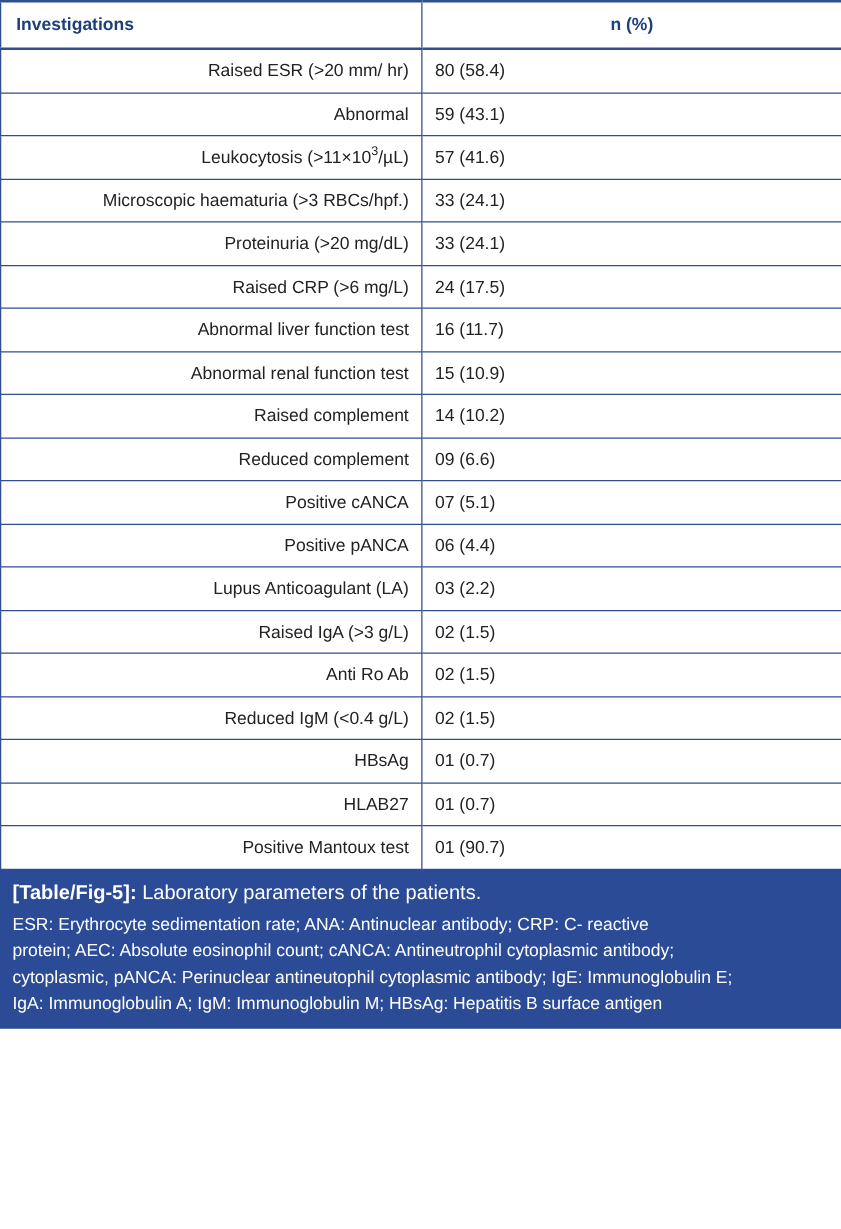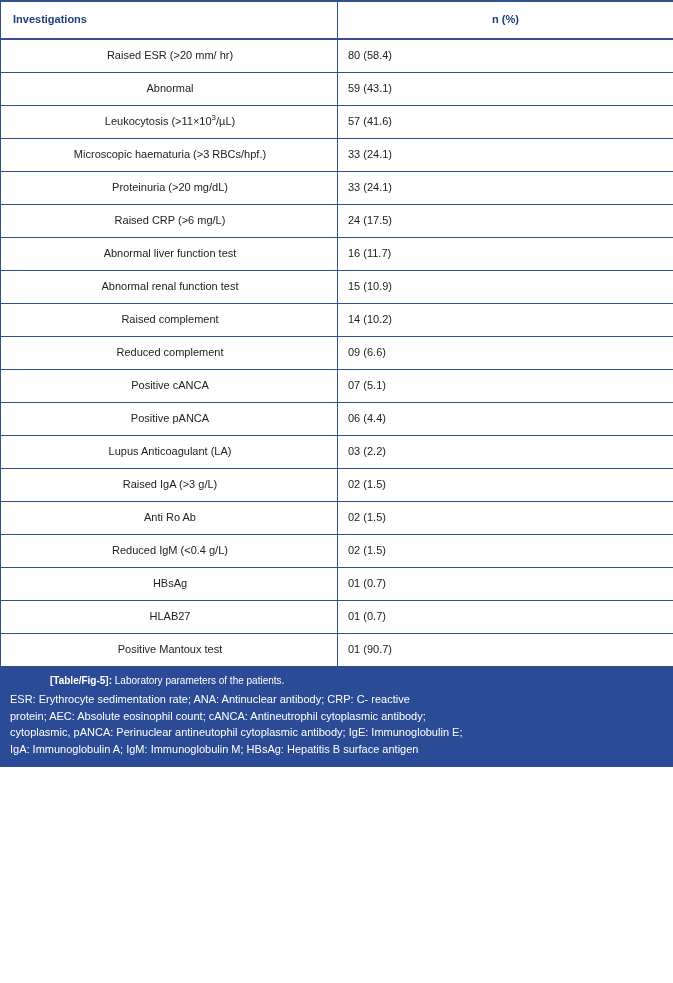--- a/index.html
+++ b/index.html
@@ -19,21 +19,21 @@
     padding: 0;
   }
   table.data-table {
     border-collapse: collapse;
     width: 673px;
     table-layout: fixed;
   }
   table.data-table th,
   table.data-table td {
     border: 1px solid #2f4f8f;
-    font-size: 11px;
+    font-size: 14px;
     line-height: 1.25;
     padding: 8px 10px;
     vertical-align: middle;
     box-sizing: border-box;
   }
   table.data-table thead th {
     color: #1f3f7a;
     font-weight: bold;
     background: #ffffff;
     border-top: 2px solid #2f4f8f;
@@ -45,21 +45,21 @@
     padding-left: 12px;
   }
   table.data-table thead th.col-value {
     text-align: center;
   }
   table.data-table tbody td {
     height: 33px;
     color: #222222;
   }
   table.data-table tbody td.cell-label {
-    text-align: center;
+    text-align: right;
     padding-left: 12px;
     border-radius: 11px;
   }
   table.data-table tbody td.cell-value {
     text-align: left;
   }
   col.c1 { width: 337px; }
   col.c2 { width: 336px; }
 
   sup {
@@ -69,30 +69,29 @@
   }
 
   .caption-block {
     background: #2b4b96;
     color: #ffffff;
     width: 673px;
     box-sizing: border-box;
     padding: 7px 10px 10px 10px;
   }
   .caption-title {
-    font-size: 10px;
+    font-size: 16px;
     line-height: 1.45;
     font-weight: normal;
-    margin-left: 40px;
   }
   .caption-title b {
     font-weight: bold;
   }
   .caption-note {
-    font-size: 11px;
+    font-size: 14px;
     line-height: 1.5;
     margin-top: 3px;
   }
   .caption-note div {
     white-space: nowrap;
   }
 </style>
 </head>
 <body>
 

